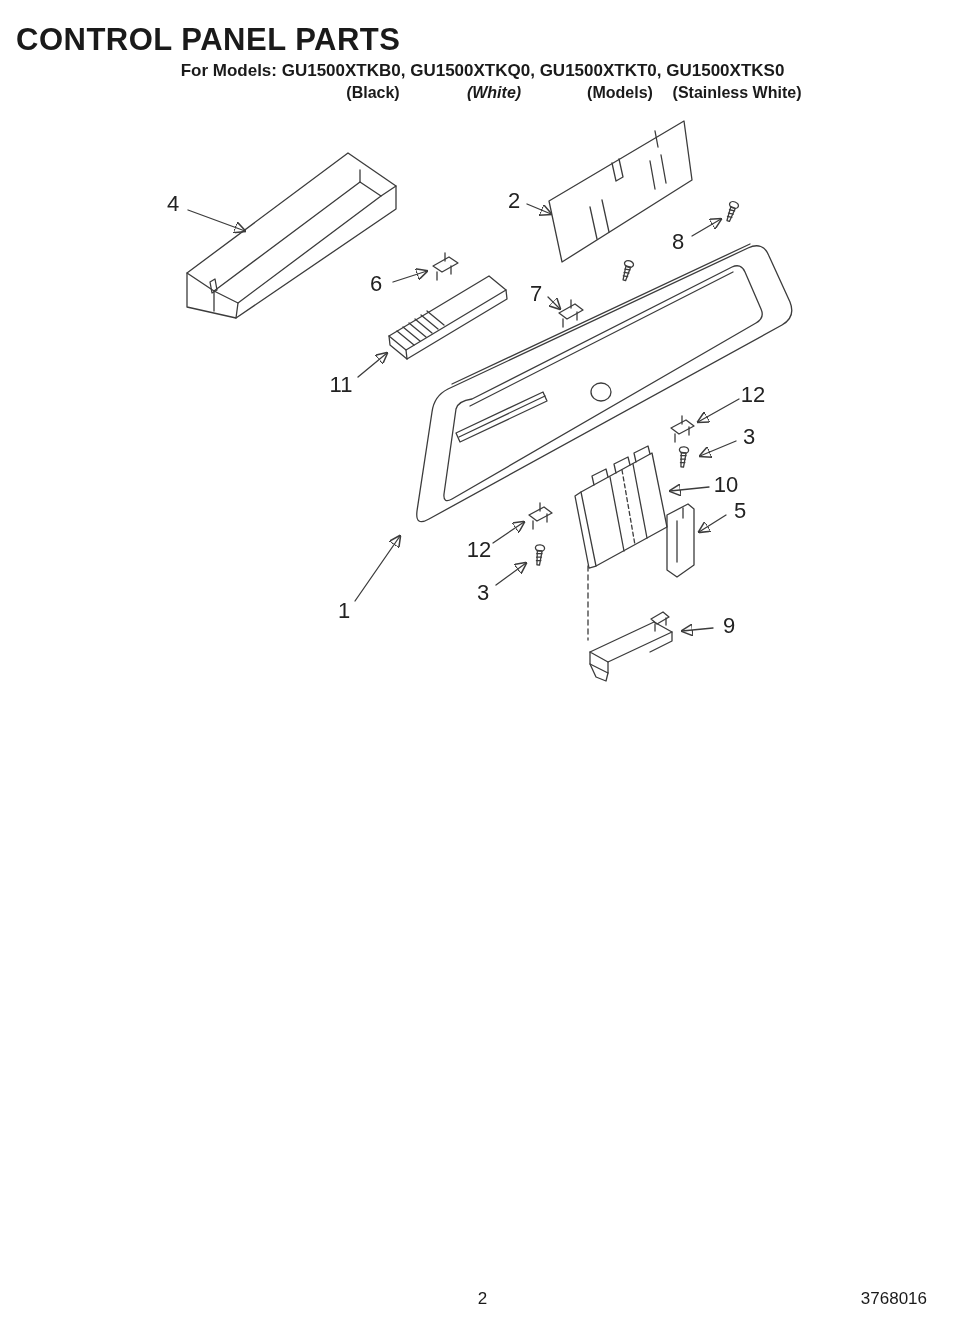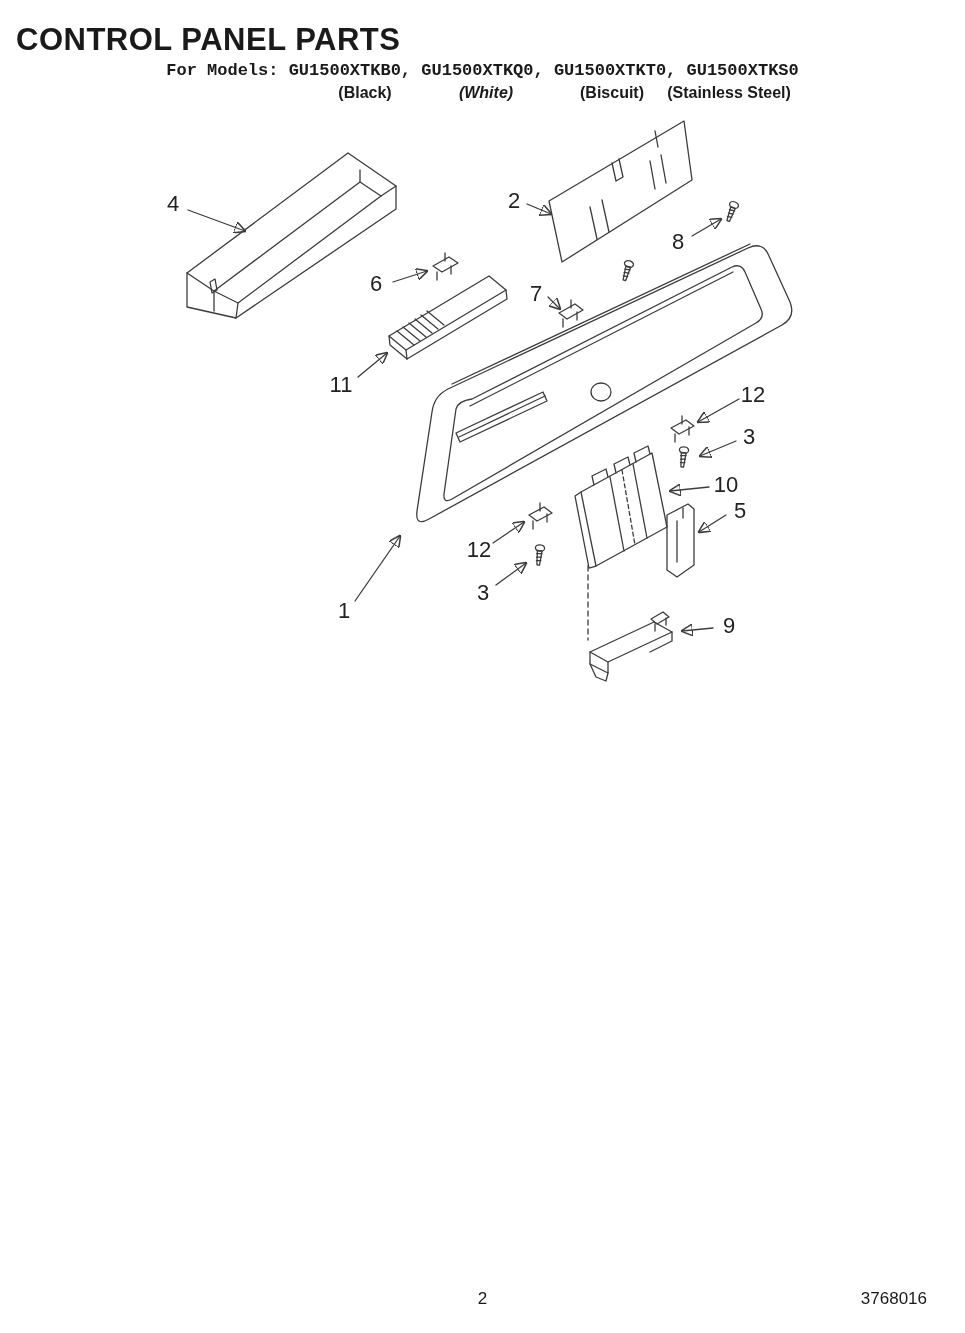--- a/index.html
+++ b/index.html
@@ -7,25 +7,25 @@
     width:965px; height:1333px; position:relative; margin:0 auto;
     background:#ffffff; font-family:"Liberation Sans", sans-serif; color:#1a1a1a;
     overflow:hidden;
   }
   .title {
     position:absolute; top:22px; left:0; width:100%; text-align:left;
     font-size:31px; font-weight:bold; letter-spacing:0.5px;padding-left:16px;
   }
   .models {
     position:absolute; top:61px; left:0; width:100%; text-align:center;
-    font-size:17px; font-weight:bold;font-family:Liberation Mono, monospace;
+    font-size:17px; font-weight:bold;
   }
   .color-label {
     position:absolute; top:84px; transform:translateX(-50%);
-    font-size:16px; font-weight:bold; white-space:nowrap;
+    font-size:16px; font-weight:bold; white-space:nowrap;margin-left:8px;
   }
   .diagram { position:absolute; top:0; left:0; }
   .diagram path, .diagram ellipse {
     stroke:#3c3c3c; fill:none; stroke-width:1.3;
     stroke-linejoin:round; stroke-linecap:round;
   }
   .diagram .leader { marker-end:url(#arr); }
   .diagram text {
     fill:#222; stroke:none; font-size:22px;
     font-family:"Liberation Sans", sans-serif; text-anchor:middle;
@@ -39,22 +39,22 @@
 </style>
 </head>
 <body>
 
 <div class="page">
 
   <div class="title">CONTROL PANEL PARTS</div>
   <div class="models">For Models: GU1500XTKB0, GU1500XTKQ0, GU1500XTKT0, GU1500XTKS0</div>
   <span class="color-label" style="left:365px;">(Black)</span>
   <span class="color-label" style="left:486px;font-style:italic;">(White)</span>
-  <span class="color-label" style="left:612px;">(Biscuit)</span>
-  <span class="color-label" style="left:729px;">(Stainless Steel)</span>
+  <span class="color-label" style="left:612px;">(Models)</span>
+  <span class="color-label" style="left:729px;">(Stainless White)</span>
 
   <svg class="diagram" width="965" height="760" viewBox="0 0 965 760">
     <defs>
       <marker id="arr" viewBox="0 0 10 10" refX="9" refY="5" markerWidth="9" markerHeight="9" orient="auto-start-reverse">
         <path d="M0,0 L10,5 L0,10 Z" fill="#3c3c3c" stroke="none"></path>
       </marker>
     </defs>
 
     <g>
       <path d="M 187,273 L 348,153 L 396,186 L 396,209 L 236,318 L 187,307 Z"></path>

